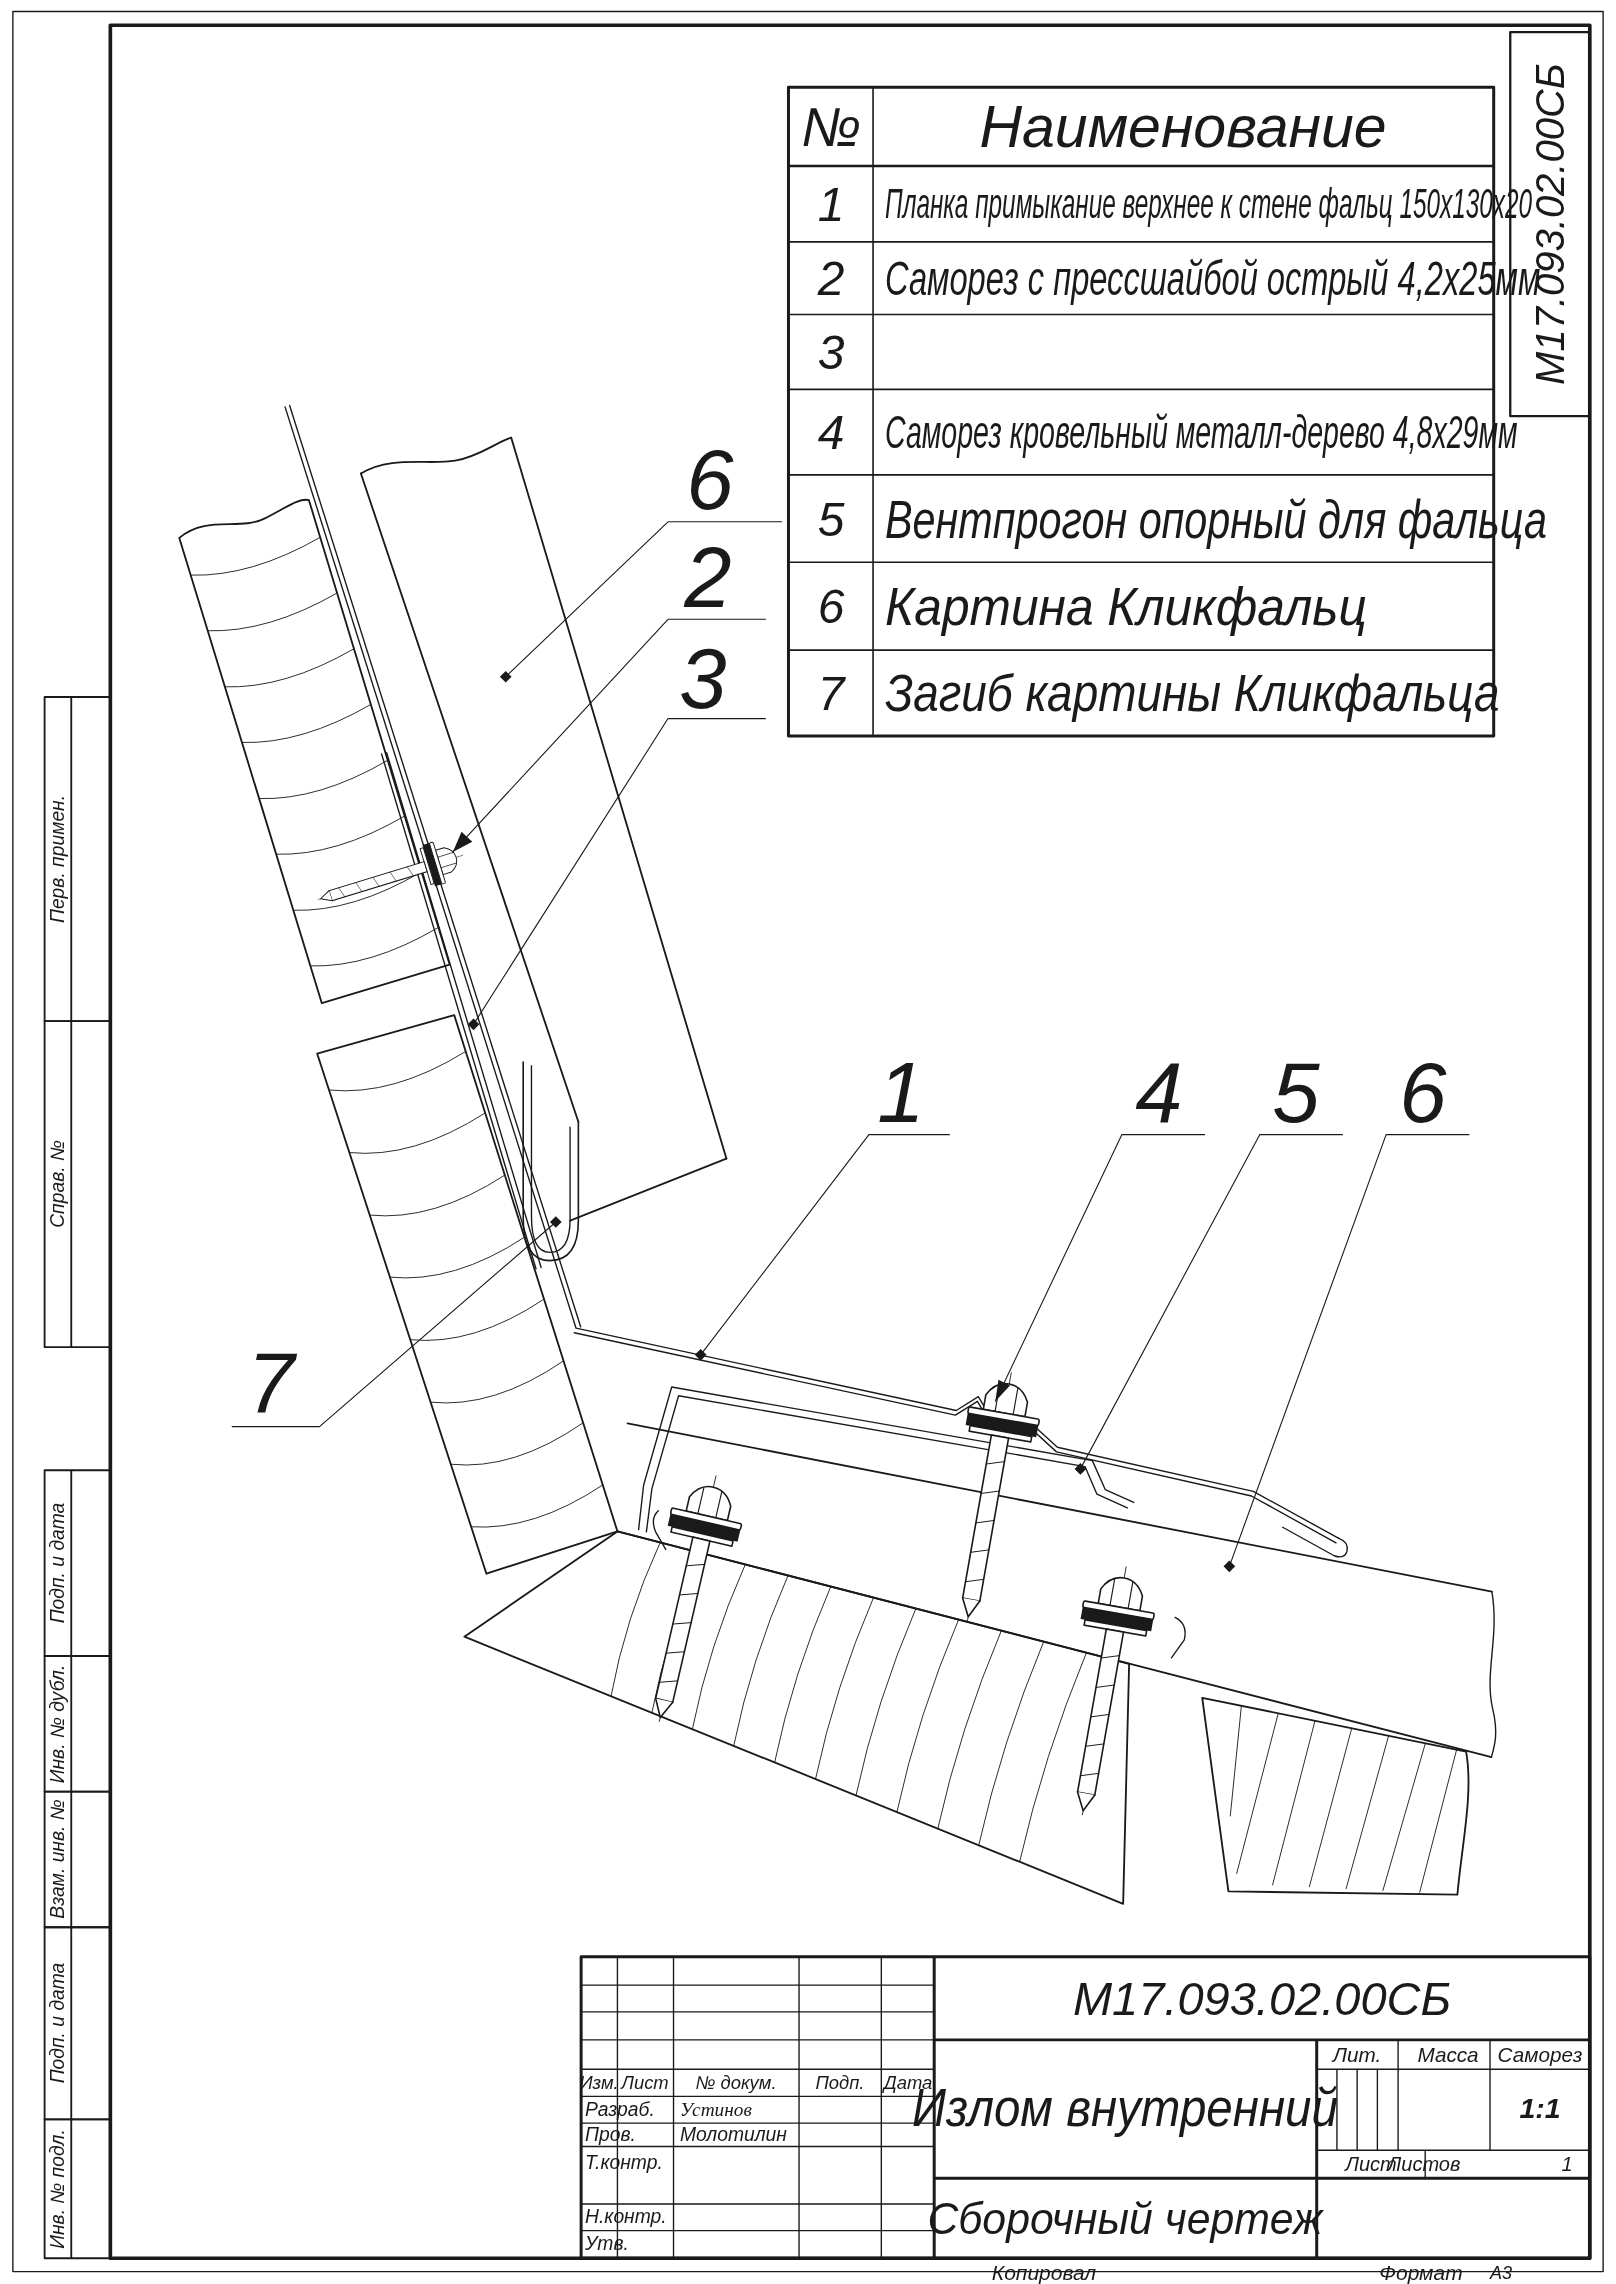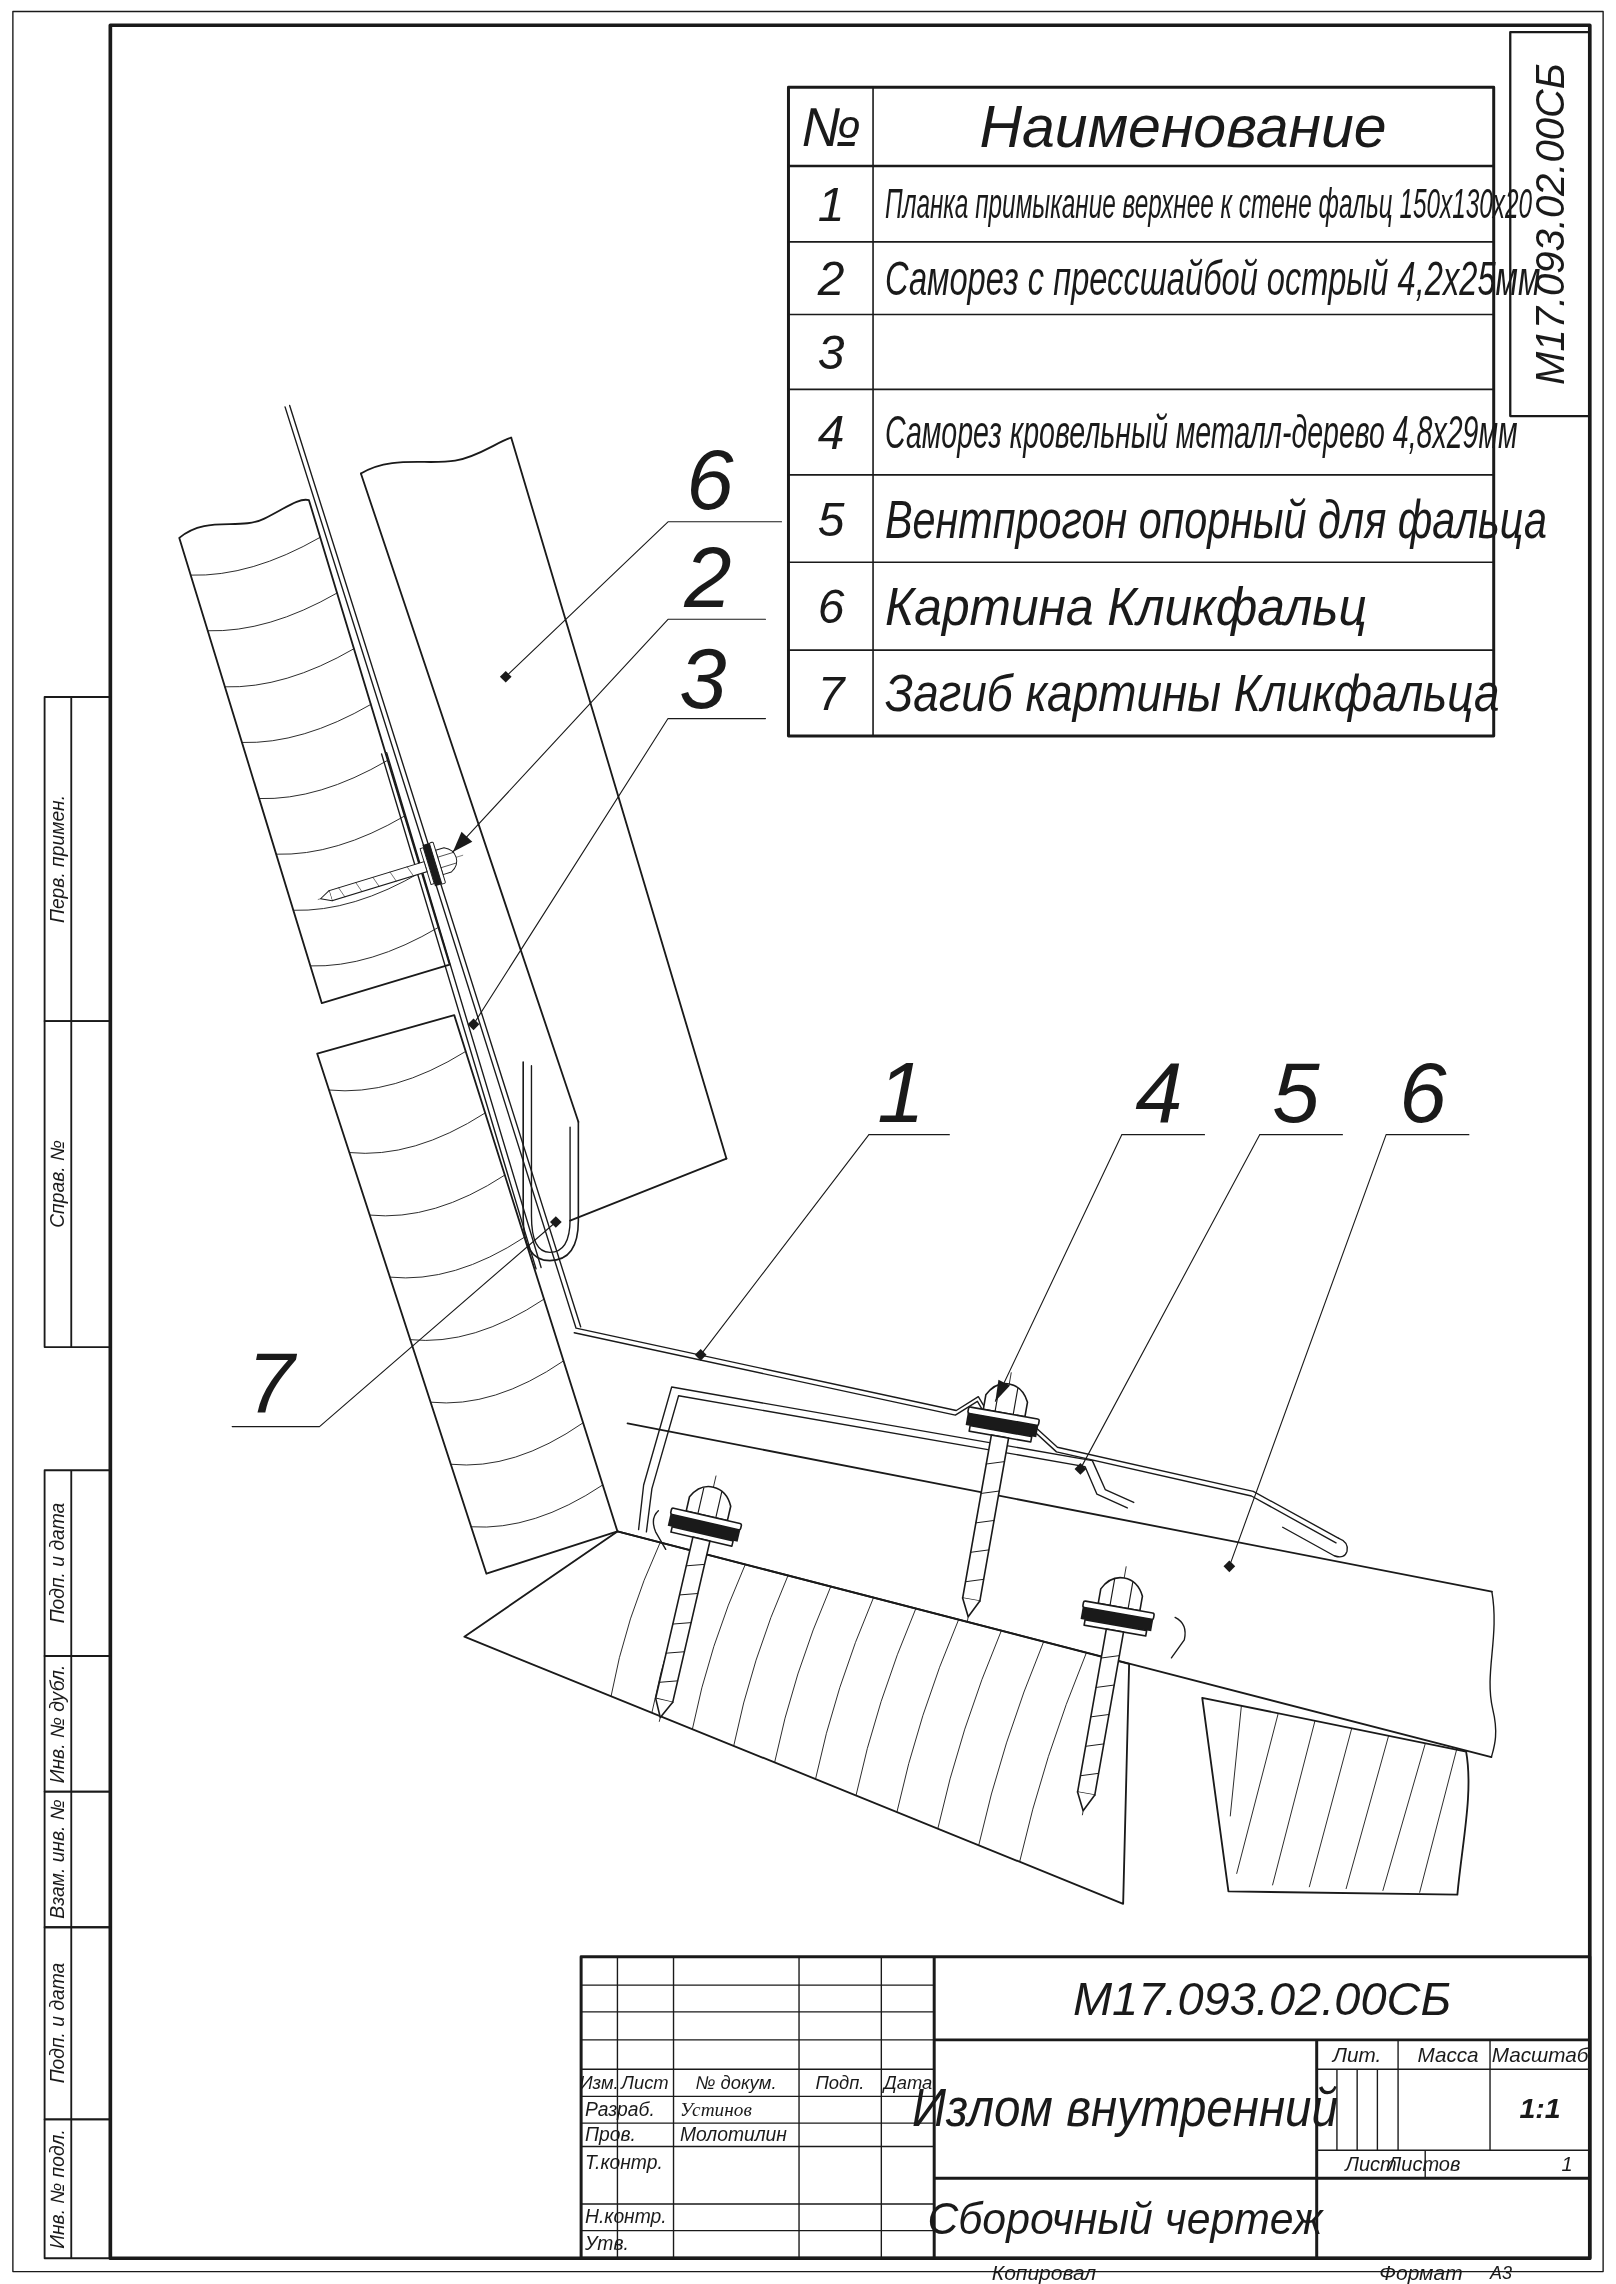--- a/index.html
+++ b/index.html
@@ -222,21 +222,21 @@
 <div class="callout" style="left:1296px;top:1093px;">5</div>
 <div class="callout" style="left:1423px;top:1093px;">6</div>
 <div class="callout" style="left:271px;top:1383px;">7</div>
 
 <div class="t" style="left:1262px;top:1998px;font-size:47px;">М17.093.02.00СБ</div>
 <div class="t cx" style="left:1125px;top:2219px;font-size:45px;"><span style="transform:scaleX(.95);">Сборочный чертеж</span></div>
 <div class="t cx" style="left:1125px;top:2107px;font-size:54px;"><span style="transform:scaleX(.88);">Излом внутренний</span></div>
 
 <div class="t" style="left:1357px;top:2055px;font-size:20.7px;">Лит.</div>
 <div class="t" style="left:1448px;top:2055px;font-size:20.7px;">Масса</div>
-<div class="t" style="left:1540px;top:2055px;font-size:20.7px;">Масштаб</div>
+<div class="t" style="left:1540px;top:2055px;font-size:20.7px;">Саморез</div>
 <div class="t" style="left:1540px;top:2108px;font-size:28.5px;font-weight:bold;">1:1</div>
 <div class="t" style="left:1371px;top:2164px;font-size:20px;">Лист</div>
 <div class="t" style="left:1424px;top:2164px;font-size:20px;">Листов</div>
 <div class="t" style="left:1567px;top:2164px;font-size:20px;">1</div>
 
 <div class="t" style="left:599px;top:2083px;font-size:18.4px;">Изм.</div>
 <div class="t" style="left:645px;top:2083px;font-size:18.4px;">Лист</div>
 <div class="t" style="left:736px;top:2083px;font-size:18.4px;">№ докум.</div>
 <div class="t" style="left:840px;top:2083px;font-size:18.4px;">Подп.</div>
 <div class="t" style="left:908px;top:2083px;font-size:18.4px;">Дата</div>

